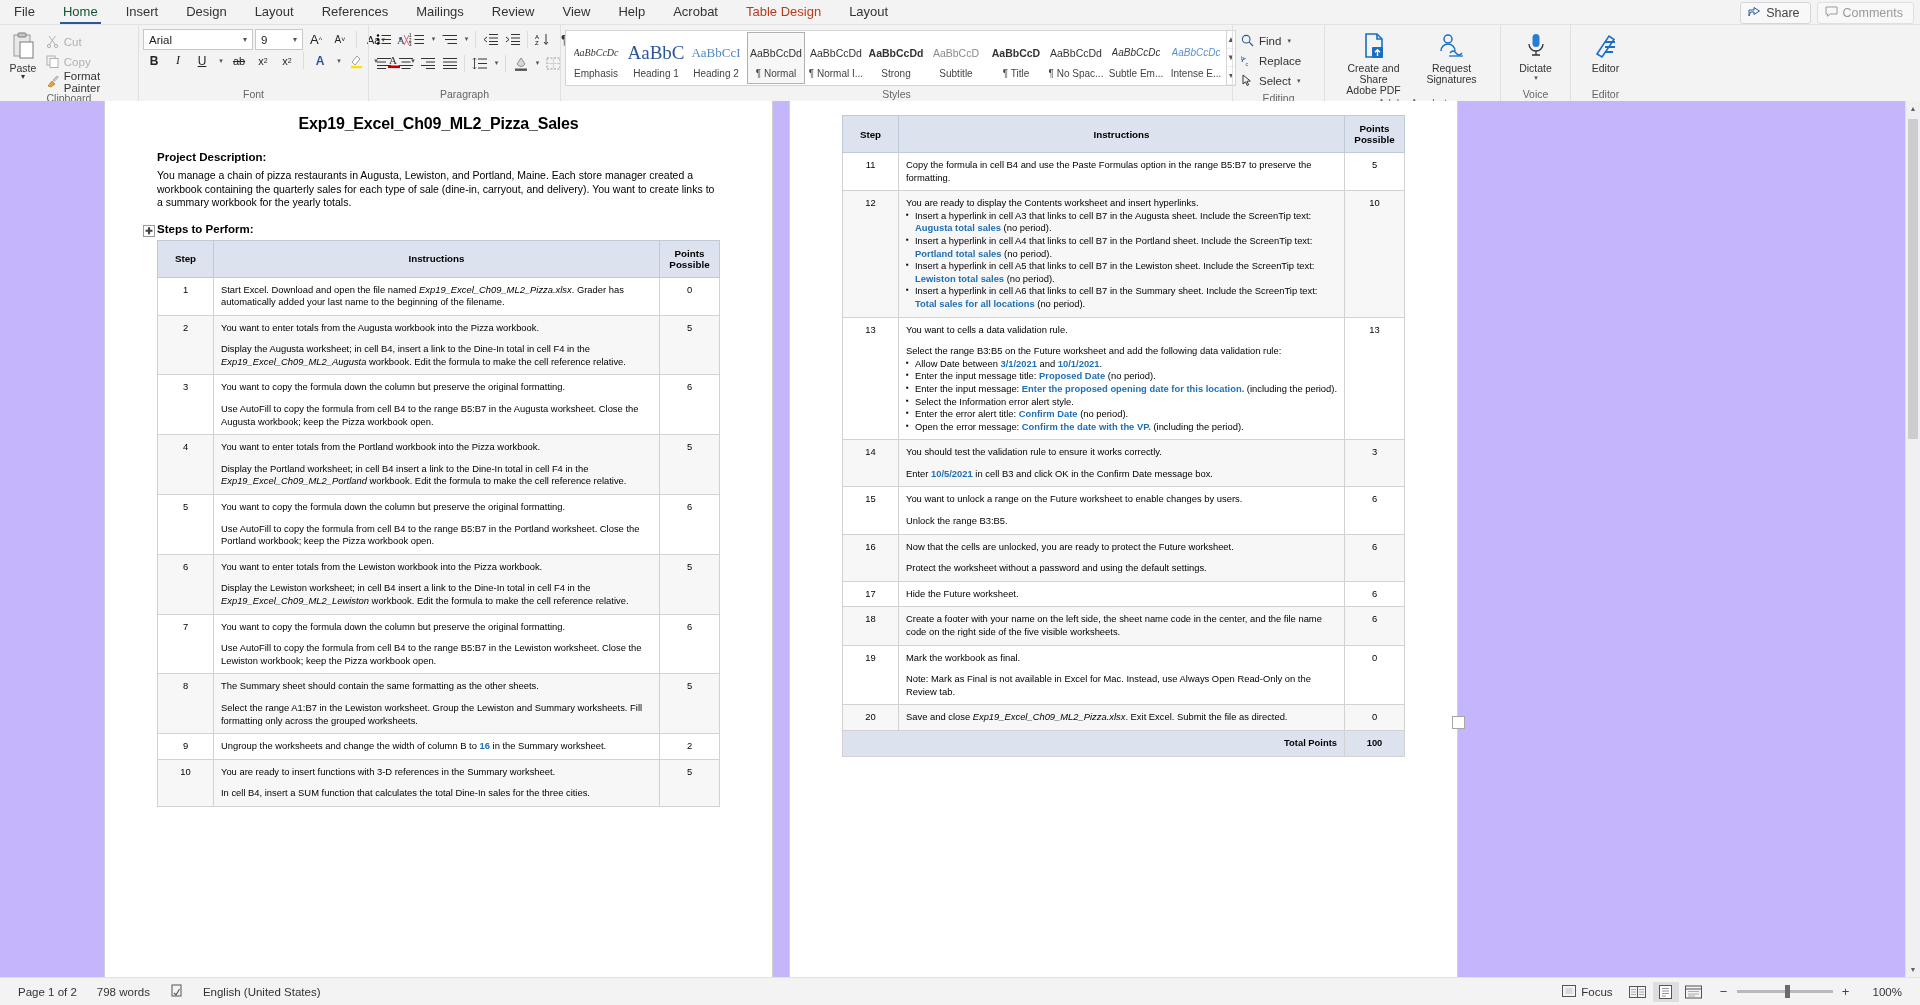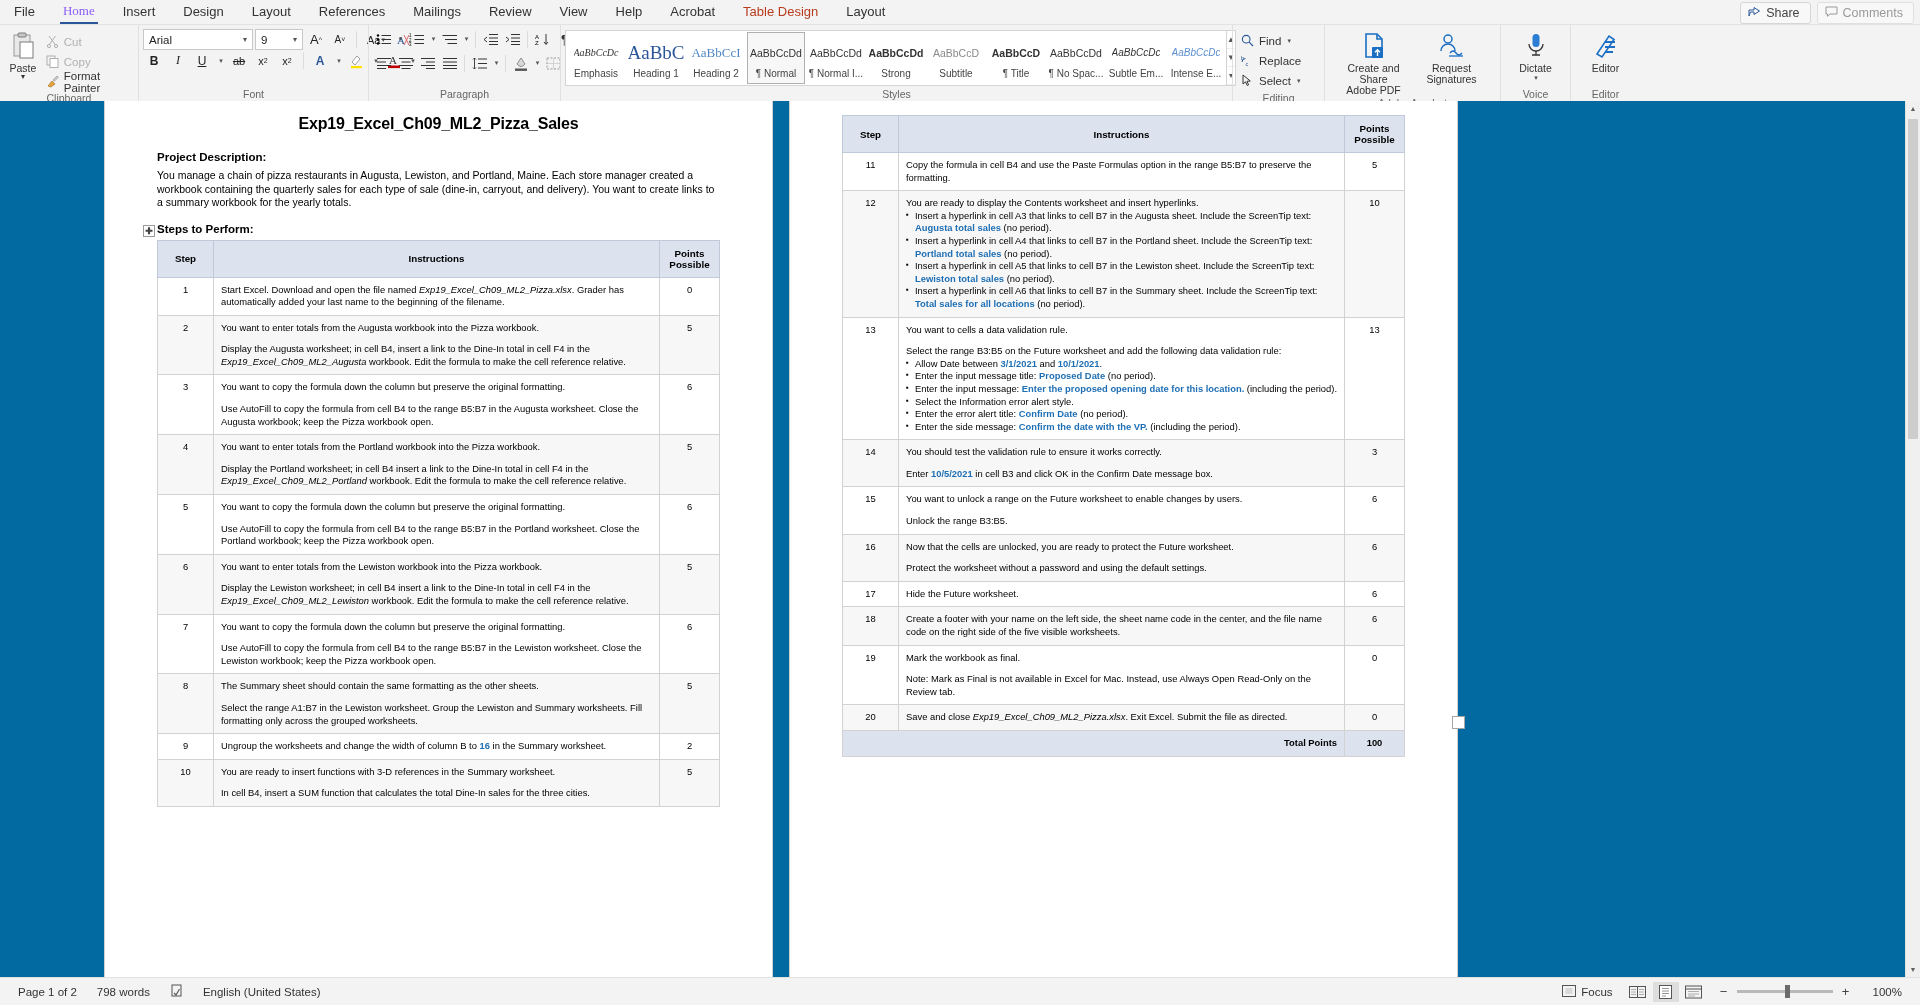--- a/index.html
+++ b/index.html
@@ -16,21 +16,21 @@
     display: flex; align-items: flex-end;
     position: relative;
     border-bottom: 1px solid #e2e2e2;
   }
   .tab {
     font-size: 13px; color: #333;
     padding: 3px 14px 5px 14px;
     cursor: default; white-space: nowrap;
     position: relative;
   }
-  .tab.active { color: #8b5cf6; font-weight: 400; font-family: Liberation Serif, serif; }
+  .tab.active { color: #14532d; font-weight: 400; }
   .tab.active::after {
     content: ""; position: absolute;
     left: 11px; right: 11px; bottom: 0px; height: 2.5px;
     background: #2b579a;
   }
   .tab.ctx { color: #b83b1d; }
   .tab.ctx.sel { color: #333; }
   .ctxgroup {
     display: flex; align-items: flex-end;
     border-bottom: none;
@@ -151,21 +151,21 @@
     display: flex; flex-direction: column; align-items: center;
     width: 70px; padding-top: 2px; color: #333;
   }
   .bigbtn .ico { height: 30px; display: flex; align-items: center; }
   .bigbtn .lbl { font-size: 10.5px; text-align: center; line-height: 11px; margin-top: 2px; }
 
   
   .docarea {
     position: absolute; left: 0; right: 0;
     top: 101px; bottom: 28px;
-    background: #0369a1; overflow: hidden;
+    background: #c4b5fd; overflow: hidden;
   }
   .pages { display: flex; gap: 18px; padding-left: 105px; }
   .page {
     width: 667px; background: #fff;
     padding: 0; position: relative;
     box-shadow: 0 0 0 1px #d0d0d0;
     min-height: 880px;
   }
   .page-inner { padding: 14px 52px 0 52px; }
 
@@ -872,21 +872,21 @@
                 <td>
                   <div><span>You want to cells a data validation rule.</span></div>
                   <div class="gap"></div>
                   <div><span>Select the range B3:B5 on the Future worksheet and add the following data validation rule:</span></div>
                   <ul class="bullets">
                     <li><span>Allow Date between </span><span class="lnk">3/1/2021</span><span> and </span><span class="lnk">10/1/2021</span><span>.</span></li>
                     <li><span>Enter the input message title: </span><span class="lnk">Proposed Date</span><span> (no period).</span></li>
                     <li><span>Enter the input message: </span><span class="lnk">Enter the proposed opening date for this location.</span><span>  (including the period).</span></li>
                     <li><span>Select the Information error alert style.</span></li>
                     <li><span>Enter the error alert title: </span><span class="lnk">Confirm Date</span><span> (no period).</span></li>
-                    <li><span>Enter the side message: </span><span class="lnk">Confirm the date with the VP.</span><span> (including the period).</span></li>
+                    <li><span>Open the error message: </span><span class="lnk">Confirm the date with the VP.</span><span> (including the period).</span></li>
                   </ul>
                 </td>
                 <td class="pts">13</td>
               </tr>
               <tr class="alt">
                 <td class="num">14</td>
                 <td>
                   <div><span>You should test the validation rule to ensure it works correctly.</span></div>
                   <div class="gap"></div>
                   <div><span>Enter </span><span class="lnk">10/5/2021</span><span> in cell B3 and click OK in the Confirm Date message box.</span></div>

